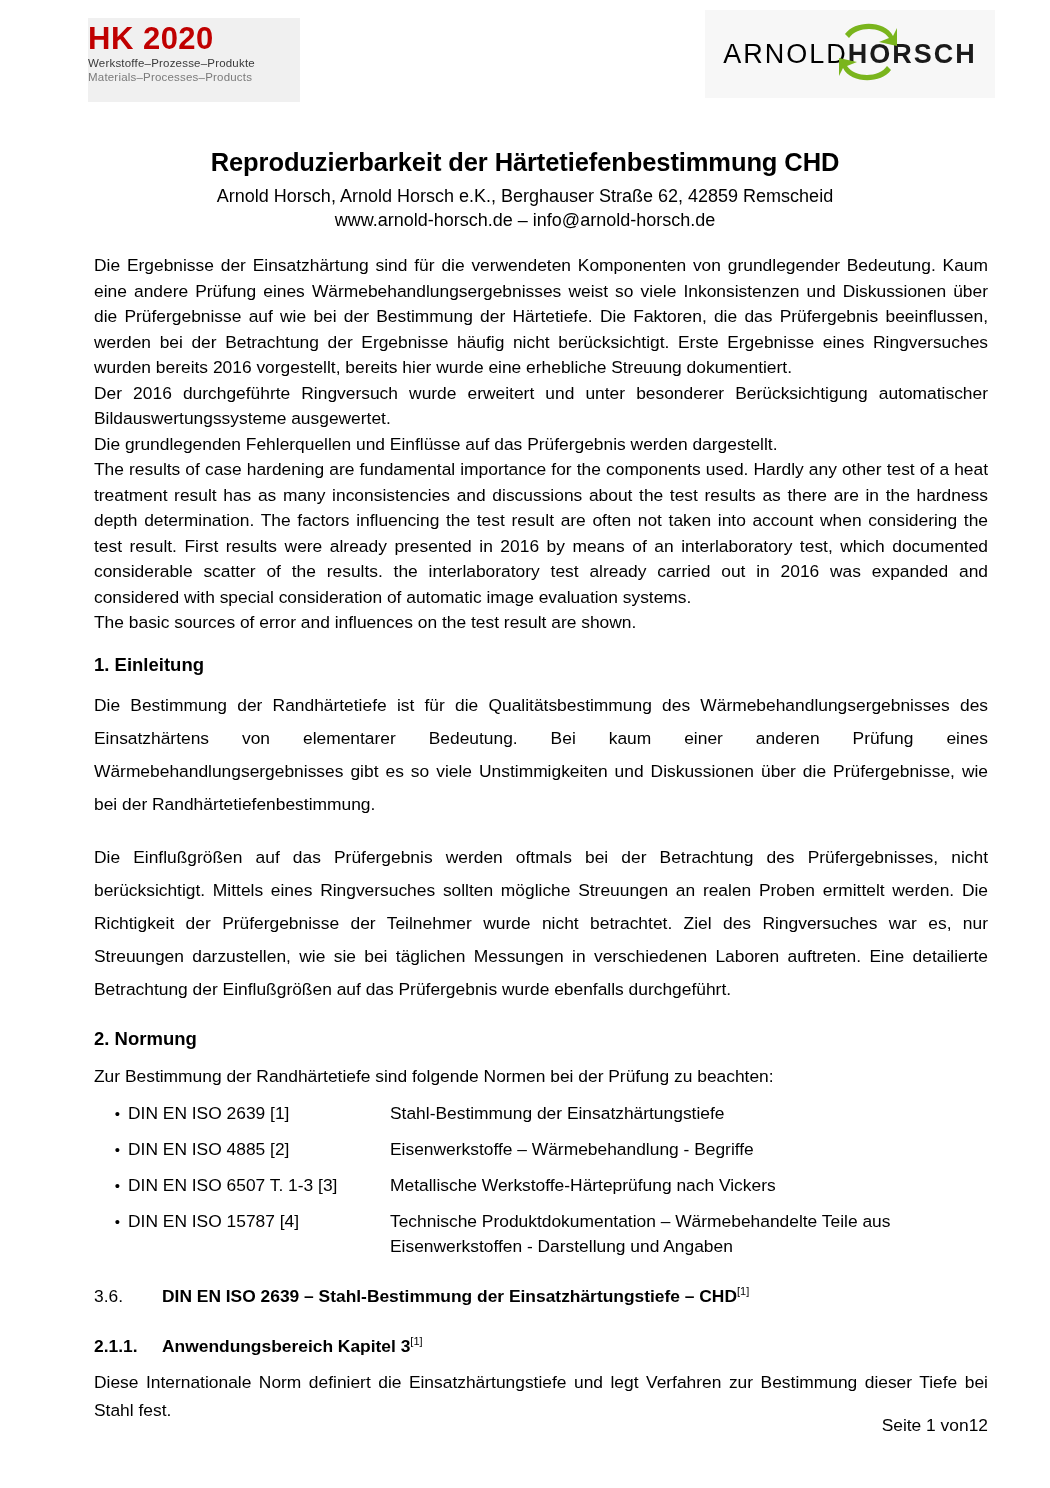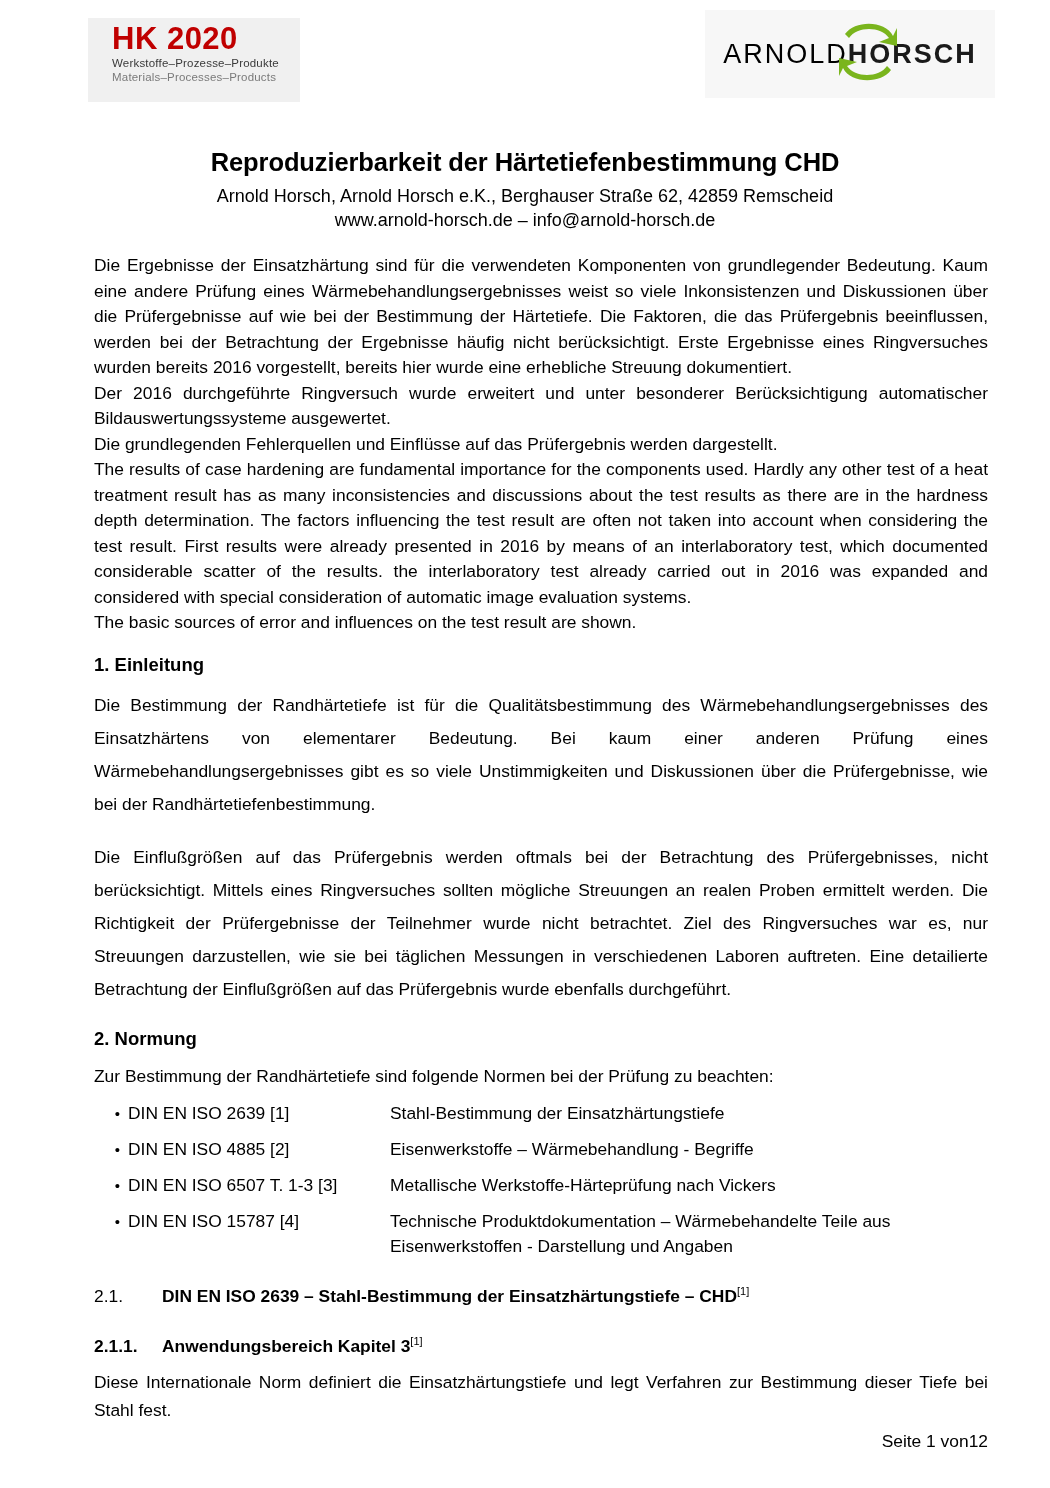--- a/index.html
+++ b/index.html
@@ -30,21 +30,21 @@
     height: 110px;
   }
 
   .hk-logo {
     position: absolute;
     left: 88px;
     top: 18px;
     width: 212px;
     height: 84px;
     background: #f0f0f0;
-    padding: 4px 6px 6px 24px;
+    padding: 4px 6px 6px 0;
     box-sizing: border-box;
   }
   .hk-logo .hk-title {
     color: #c00000;
     font-weight: bold;
     font-size: 31px;
     line-height: 34px;
     letter-spacing: 0.5px;
   }
   .hk-logo .hk-sub1,
@@ -193,21 +193,21 @@
   .tail-para {
     margin-top: 8px;
     text-align: justify;
     line-height: 28px;
   }
 
   
   .footer {
     position: absolute;
     right: 62px;
-    bottom: 36px;
+    bottom: 52px;
     font-size: 17.4px;
   }
 </style>
 </head>
 <body>
 
 <div class="page">
 
   <div class="header">
 
@@ -268,21 +268,21 @@
         <span class="norm-desc">Metallische Werkstoffe-Härteprüfung nach Vickers</span>
       </li>
       <li class="norm-row">
         <span class="norm-bullet">•</span>
         <span class="norm-name">DIN EN ISO 15787 [4]</span>
         <span class="norm-desc">Technische Produktdokumentation – Wärmebehandelte Teile aus Eisenwerkstoffen - Darstellung und Angaben</span>
       </li>
     </ul>
 
     <div class="subsec">
-      <span class="subsec-num">2.1.</span>
+      <span class="subsec-num">3.6.</span>
       <span class="subsec-title"><span>DIN EN ISO 2639 – Stahl-Bestimmung der Einsatzhärtungstiefe – CHD</span><span class="sup">[1]</span></span>
     </div>
 
     <div class="subsec">
       <span class="subsec-num bold">2.1.1.</span>
       <span class="subsec-title"><span>Anwendungsbereich Kapitel 3</span><span class="sup">[1]</span></span>
     </div>
 
     <p class="tail-para">Diese Internationale Norm definiert die Einsatzhärtungstiefe und legt Verfahren zur Bestimmung dieser Tiefe bei Stahl fest.</p>
 

